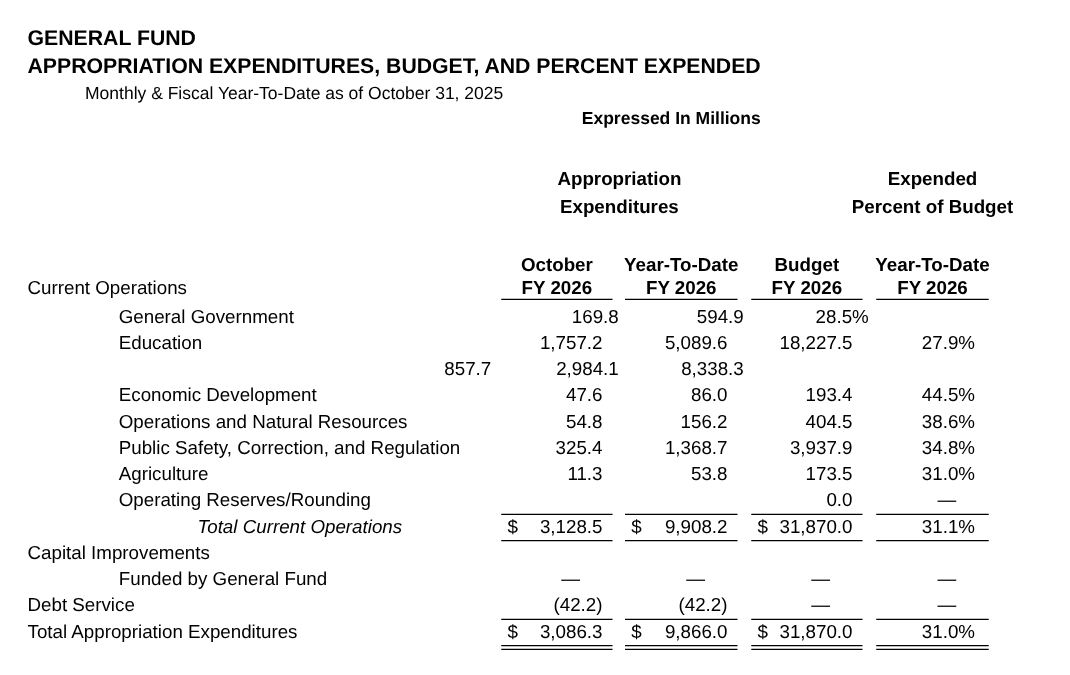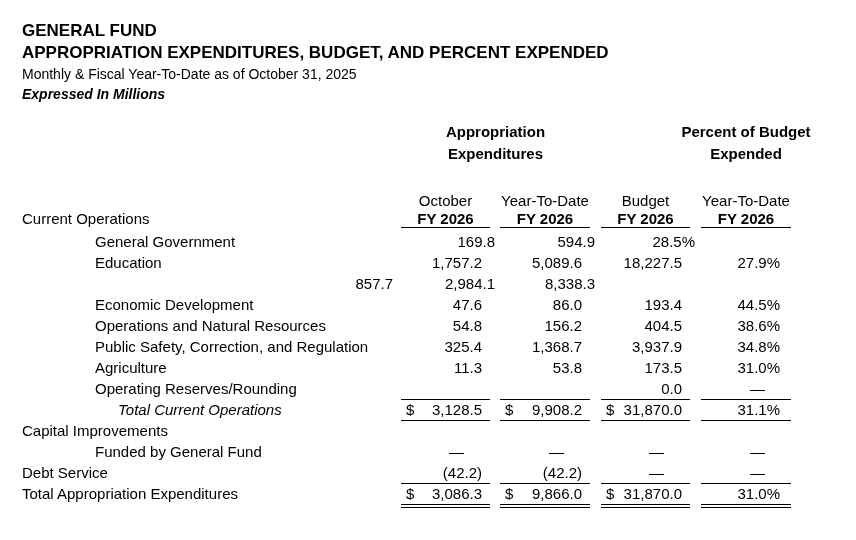--- a/index.html
+++ b/index.html
@@ -9,52 +9,52 @@
     font-family: "Liberation Sans", sans-serif;
     color: #000000;
     position: relative;
     overflow: hidden;
   }
   .page { position: relative; width: 795px; height: 540px; background: #fff; }
 
   
   .titles { position: absolute; left: 22px; top: 20px; }
   .title-line { font-size: 17px; font-weight: 700; line-height: 22px; white-space: nowrap; }
-  .date-line  { font-size: 14px; font-weight: 400; line-height: 20px; white-space: nowrap; }
-  .units-note { font-size: 14px; font-weight: 700; font-style: italic; line-height: 20px; white-space: nowrap; }
+  .date-line  { font-size: 14px; font-weight: 400; line-height: 20px; white-space: nowrap; margin-left: 46px; }
+  .units-note { font-size: 14px; font-weight: 700; line-height: 20px; white-space: nowrap; text-align: right; }
 
   
   .tbl { position: absolute; left: 0; top: 113px; width: 791px; font-size: 15px; }
   .row {
     display: grid;
     grid-template-columns: 401px 89px 10px 90px 11px 89px 11px 90px;
   }
 
   
-  .ghead { margin-top: 8px; }
+  .ghead { margin-top: 20px; }
   .gh { font-weight: 700; text-align: center; line-height: 22px; justify-self: center; width: max-content; }
   .gh1 { grid-column: 2 / 5; }
   .gh2 { grid-column: 8; }
 
   
   .colhead { margin-top: 26px; height: 19px; line-height: 19px; }
-  .ch { font-weight: 400; justify-self: center; width: max-content; white-space: nowrap; }
+  .ch { font-weight: 700; justify-self: center; width: max-content; white-space: nowrap; }
   .ch1 { grid-column: 2; } .ch2 { grid-column: 4; } .ch3 { grid-column: 6; } .ch4 { grid-column: 8; }
 
   
   .fyrow { height: 18px; line-height: 17px; }
   .fycell { font-weight: 700; text-align: center; border-bottom: 1px solid #000; }
 
   
   #rows { margin-top: 4px; }
   .datarow { height: 21px; line-height: 20px; }
   .lab { white-space: nowrap; padding-left: 22px; }
   .ind1 { padding-left: 95px; }
   .ind2 { padding-left: 118px; }
-  .it { font-style: italic; }
+  .it { font-style: italic; margin-left: 40px; }
 
   .cell { display: flex; justify-content: flex-end; align-items: stretch; padding: 0 8px 0 5px; }
   .cell .dollar { margin-right: auto; }
   .cell.c4 { padding-right: 11px; }
   .cell.dash { display: block; text-align: right; padding-right: 26px; }
   .rule-single { border-bottom: 1px solid #000; }
   .rule-double { border-bottom: 4px double #000; }
 </style>
 </head>
 <body>
@@ -69,22 +69,22 @@
   </div>
 
   <div class="tbl">
 
     <div class="row ghead">
       <div class="gh gh1">
         <div>Appropriation</div>
         <div>Expenditures</div>
       </div>
       <div class="gh gh2">
+        <div>Expended</div>
         <div>Percent of Budget</div>
-        <div>Expended</div>
       </div>
     </div>
 
     <div class="row colhead">
       <div class="ch ch1">October</div>
       <div class="ch ch2">Year-To-Date</div>
       <div class="ch ch3">Budget</div>
       <div class="ch ch4">Year-To-Date</div>
     </div>
 

